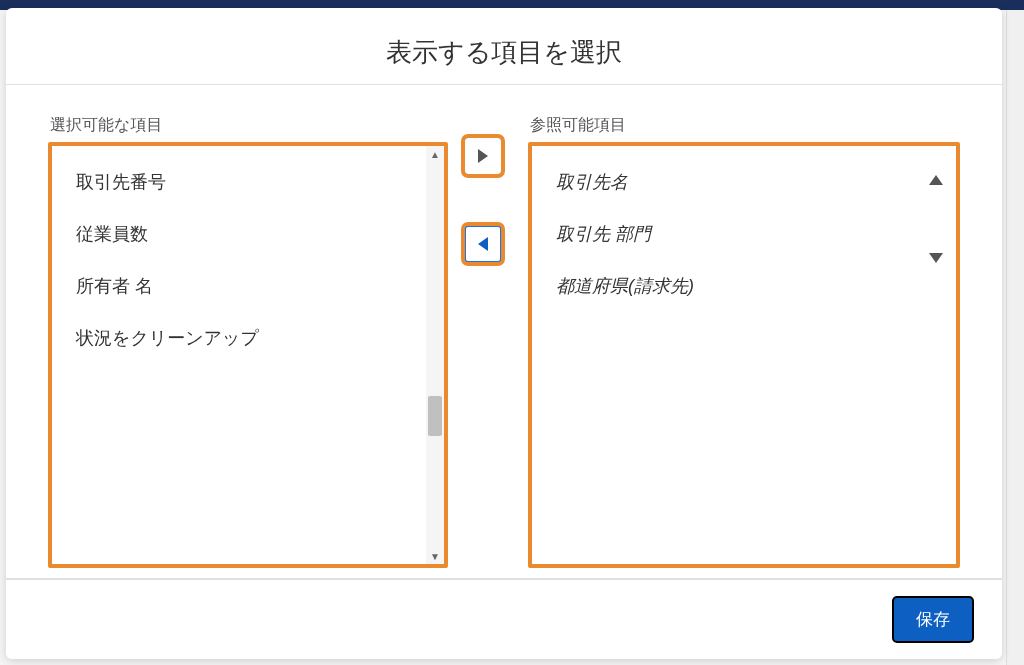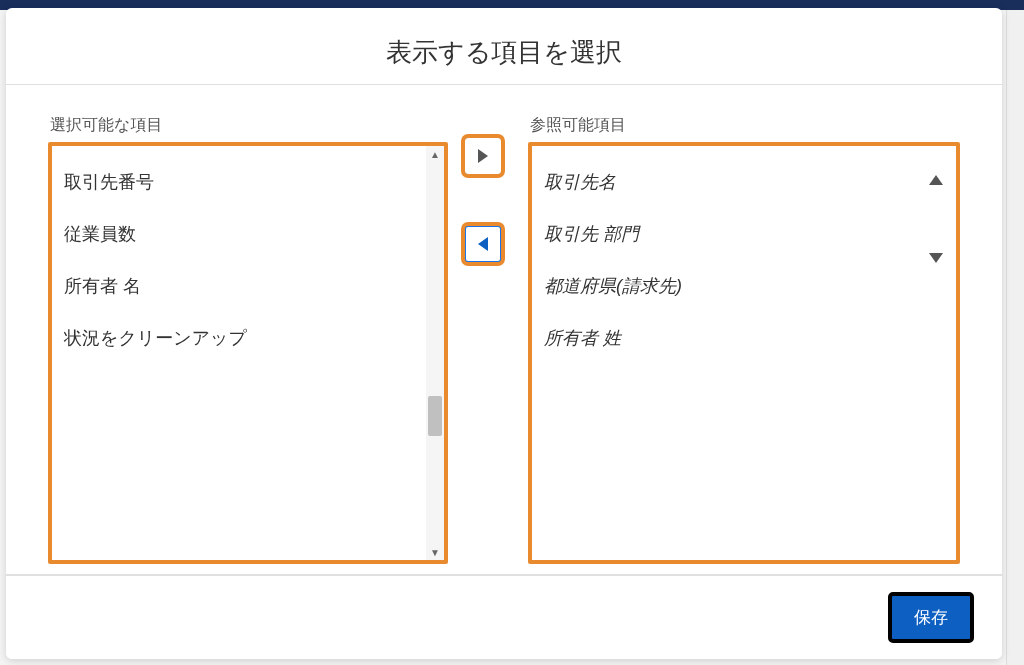--- a/index.html
+++ b/index.html
@@ -94,21 +94,21 @@
     }
     .list-content {
       flex: 1;
       overflow-y: auto;
       padding: 10px 0;
     }
     .list-content-left {
       padding-right: 2px;
     }
     .list-item {
-      padding: 14px 12px;
+      padding: 14px 24px;
       font-size: 18px;
       color: #333;
       cursor: pointer;
     }
     
     .scrollbar-strip {
       width: 18px;
       background: #f5f5f5;
       position: relative;
       display: flex;
@@ -222,21 +222,21 @@
       border: 1px solid transparent;
     }
     .btn-secondary {
       background: #fff;
       border: 1px solid #bbb;
       color: #0176d3;
     }
     .btn-primary {
       background: #0d5fc2;
       color: #fff;
-      border: 4px solid #000000;
+      border: 2px solid #000000;
     }
   </style>
 </head>
 <body>
 
 <div class="backdrop-top"></div>
 <div class="backdrop-right"></div>
 
 <div class="modal">
   <div class="modal-header">
@@ -272,21 +272,20 @@
     </div>
 
     <div class="column column-right">
       <div class="column-label">参照可能項目</div>
       <div class="list-box list-box-right">
         <div class="right-content-wrapper">
           <div class="list-content">
             <div class="list-item">取引先名</div>
             <div class="list-item">取引先 部門</div>
             <div class="list-item">都道府県(請求先)</div>
-            <div class="list-item">所有者 姓</div>
           </div>
           <div class="order-controls">
             <div class="order-button">
               <div class="triangle tri-up"></div>
             </div>
             <div class="order-button">
               <div class="triangle tri-down"></div>
             </div>
           </div>
         </div>

